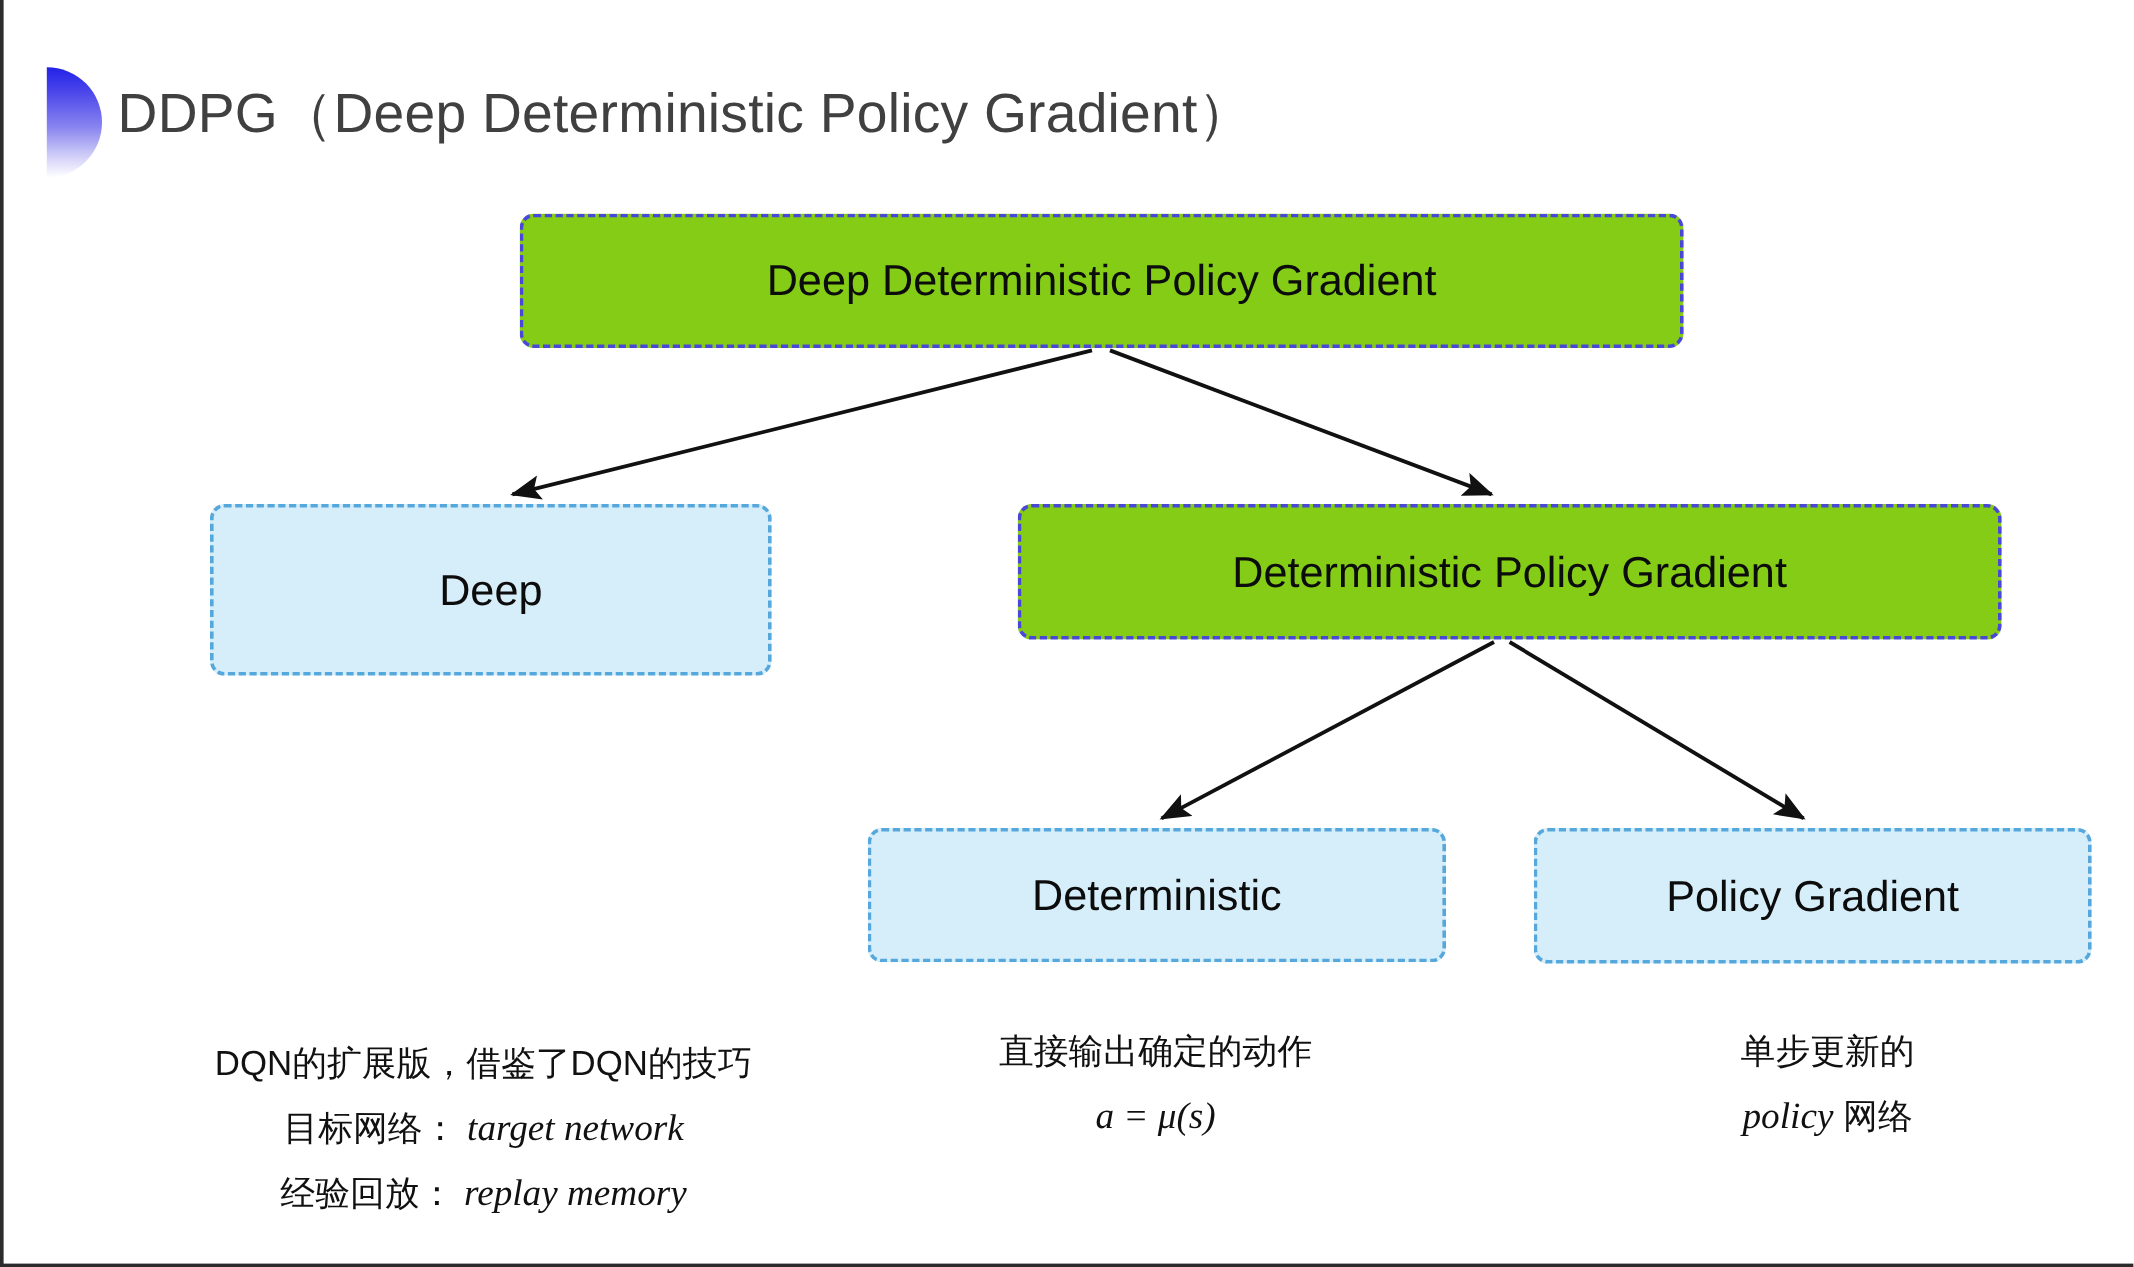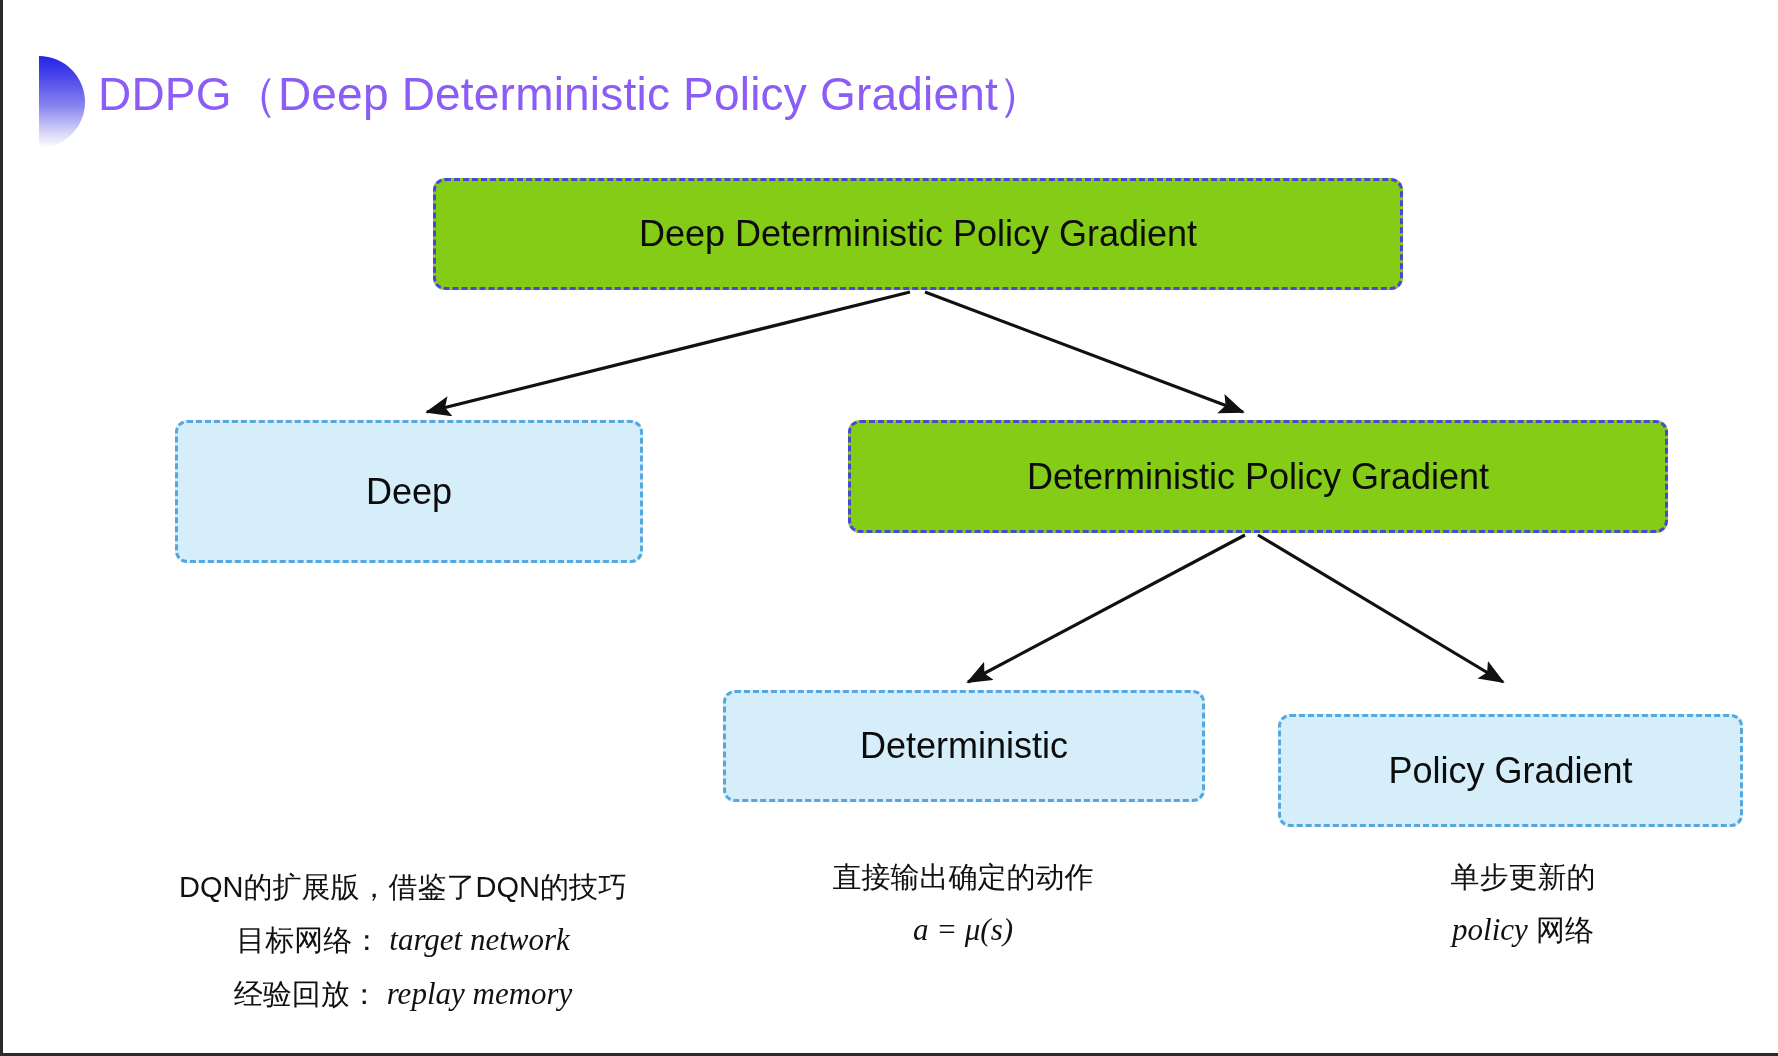--- a/index.html
+++ b/index.html
@@ -28,21 +28,21 @@
     height: 92px;
     border-radius: 0 46px 46px 0;
     background: linear-gradient(180deg, #2222e8 0%, #4a46ea 22%, #8a86f0 55%, #cfcdf8 80%, #ffffff 100%);
   }
   #page-title {
     position: absolute;
     left: 95px;
     top: 68px;
     font-size: 46px;
     line-height: 1.15;
-    color: #8b5cf6;
+    color: #404040;
     font-weight: 400;
     letter-spacing: 0.2px;
     white-space: nowrap;
   }
 
   
   #arrow-layer {
     position: absolute;
     left: 0; top: 0;
     width: 1778px;
@@ -72,21 +72,21 @@
   }
   .node.blue {
     background: #d6eefa;
     border: 3px dashed #56a8dc;
   }
 
   #node-root      { left: 430px; top: 178px; width: 970px; height: 112px; }
   #node-deep      { left: 172px; top: 420px; width: 468px; height: 143px; }
   #node-dpg       { left: 845px; top: 420px; width: 820px; height: 113px; }
   #node-det       { left: 720px; top: 690px; width: 482px; height: 112px; }
-  #node-pg        { left: 1275px; top: 690px; width: 465px; height: 113px; margin-top: 24px; }
+  #node-pg        { left: 1275px; top: 690px; width: 465px; height: 113px; }
 
   
   .caption {
     position: absolute;
     color: #111111;
     font-size: 29px;
     line-height: 1.75;
     white-space: nowrap;
   }
   .caption .cn { font-family: "Liberation Sans", sans-serif; }

